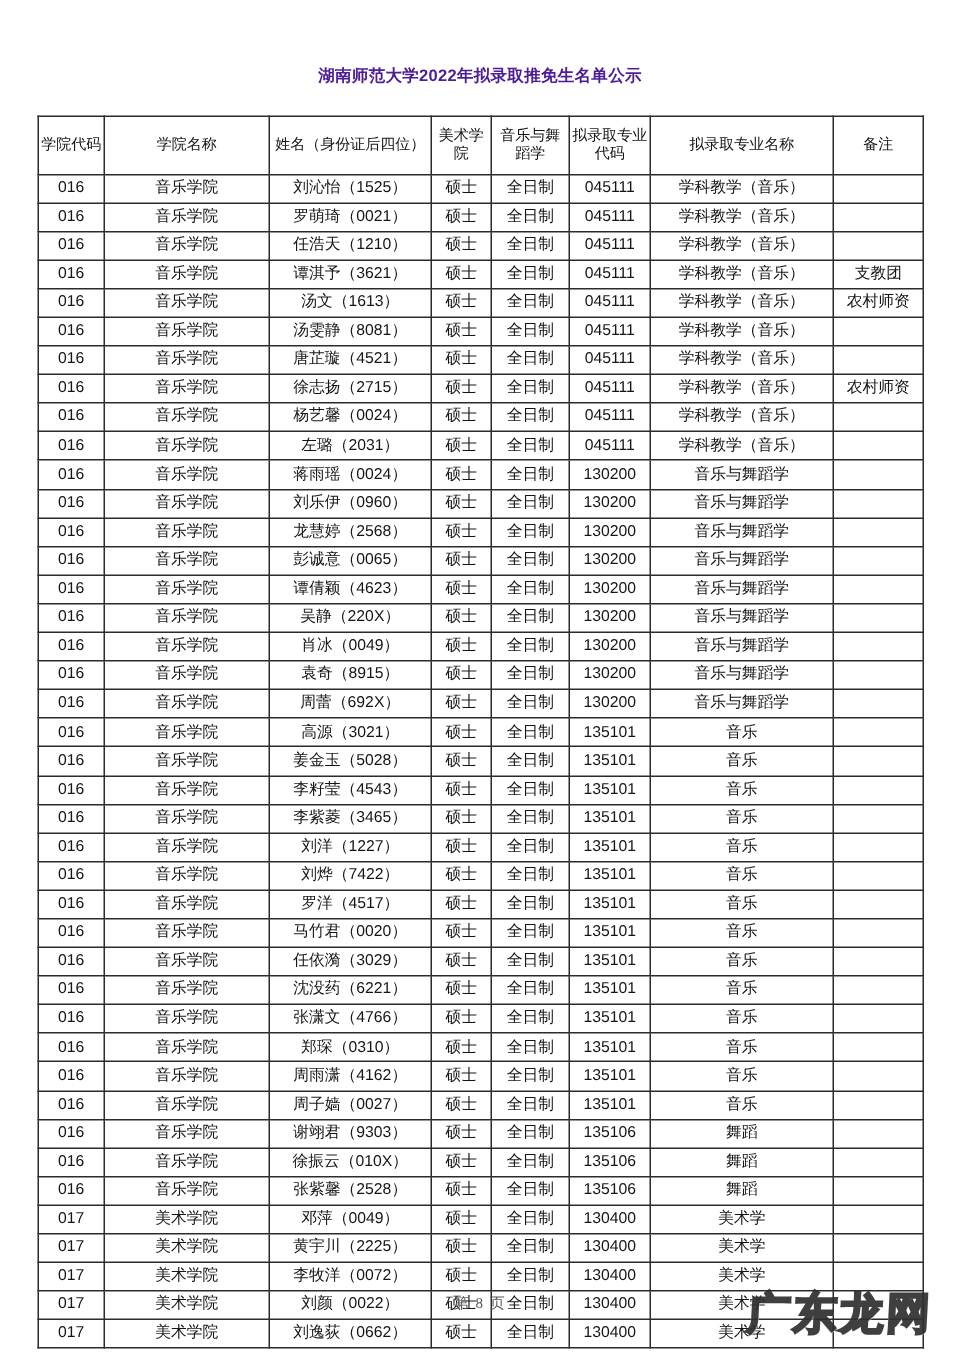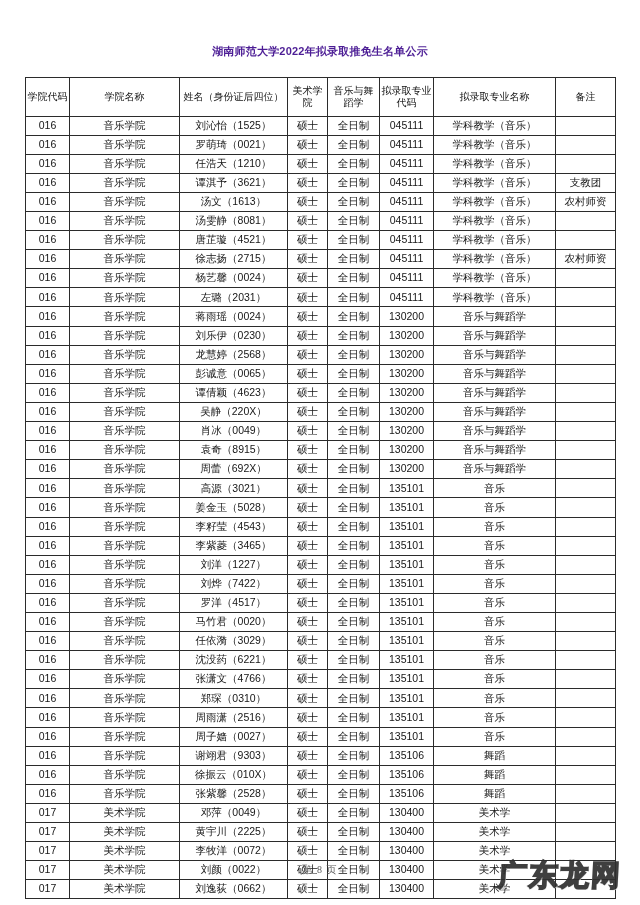--- a/index.html
+++ b/index.html
@@ -249,21 +249,21 @@
             <td class="c-name-id">蒋雨瑶（0024）</td>
             <td class="c-admission-type">硕士</td>
             <td class="c-study-mode">全日制</td>
             <td class="c-major-code">130200</td>
             <td class="c-major-name">音乐与舞蹈学</td>
             <td class="c-remark"></td>
           </tr>
           <tr>
             <td class="c-college-code">016</td>
             <td class="c-college-name">音乐学院</td>
-            <td class="c-name-id">刘乐伊（0230）</td>
+            <td class="c-name-id">刘乐伊（0960）</td>
             <td class="c-admission-type">硕士</td>
             <td class="c-study-mode">全日制</td>
             <td class="c-major-code">130200</td>
             <td class="c-major-name">音乐与舞蹈学</td>
             <td class="c-remark"></td>
           </tr>
           <tr>
             <td class="c-college-code">016</td>
             <td class="c-college-name">音乐学院</td>
             <td class="c-name-id">龙慧婷（2568）</td>
@@ -449,21 +449,21 @@
             <td class="c-name-id">郑琛（0310）</td>
             <td class="c-admission-type">硕士</td>
             <td class="c-study-mode">全日制</td>
             <td class="c-major-code">135101</td>
             <td class="c-major-name">音乐</td>
             <td class="c-remark"></td>
           </tr>
           <tr>
             <td class="c-college-code">016</td>
             <td class="c-college-name">音乐学院</td>
-            <td class="c-name-id">周雨潇（2516）</td>
+            <td class="c-name-id">周雨潇（4162）</td>
             <td class="c-admission-type">硕士</td>
             <td class="c-study-mode">全日制</td>
             <td class="c-major-code">135101</td>
             <td class="c-major-name">音乐</td>
             <td class="c-remark"></td>
           </tr>
           <tr>
             <td class="c-college-code">016</td>
             <td class="c-college-name">音乐学院</td>
             <td class="c-name-id">周子嫱（0027）</td>

